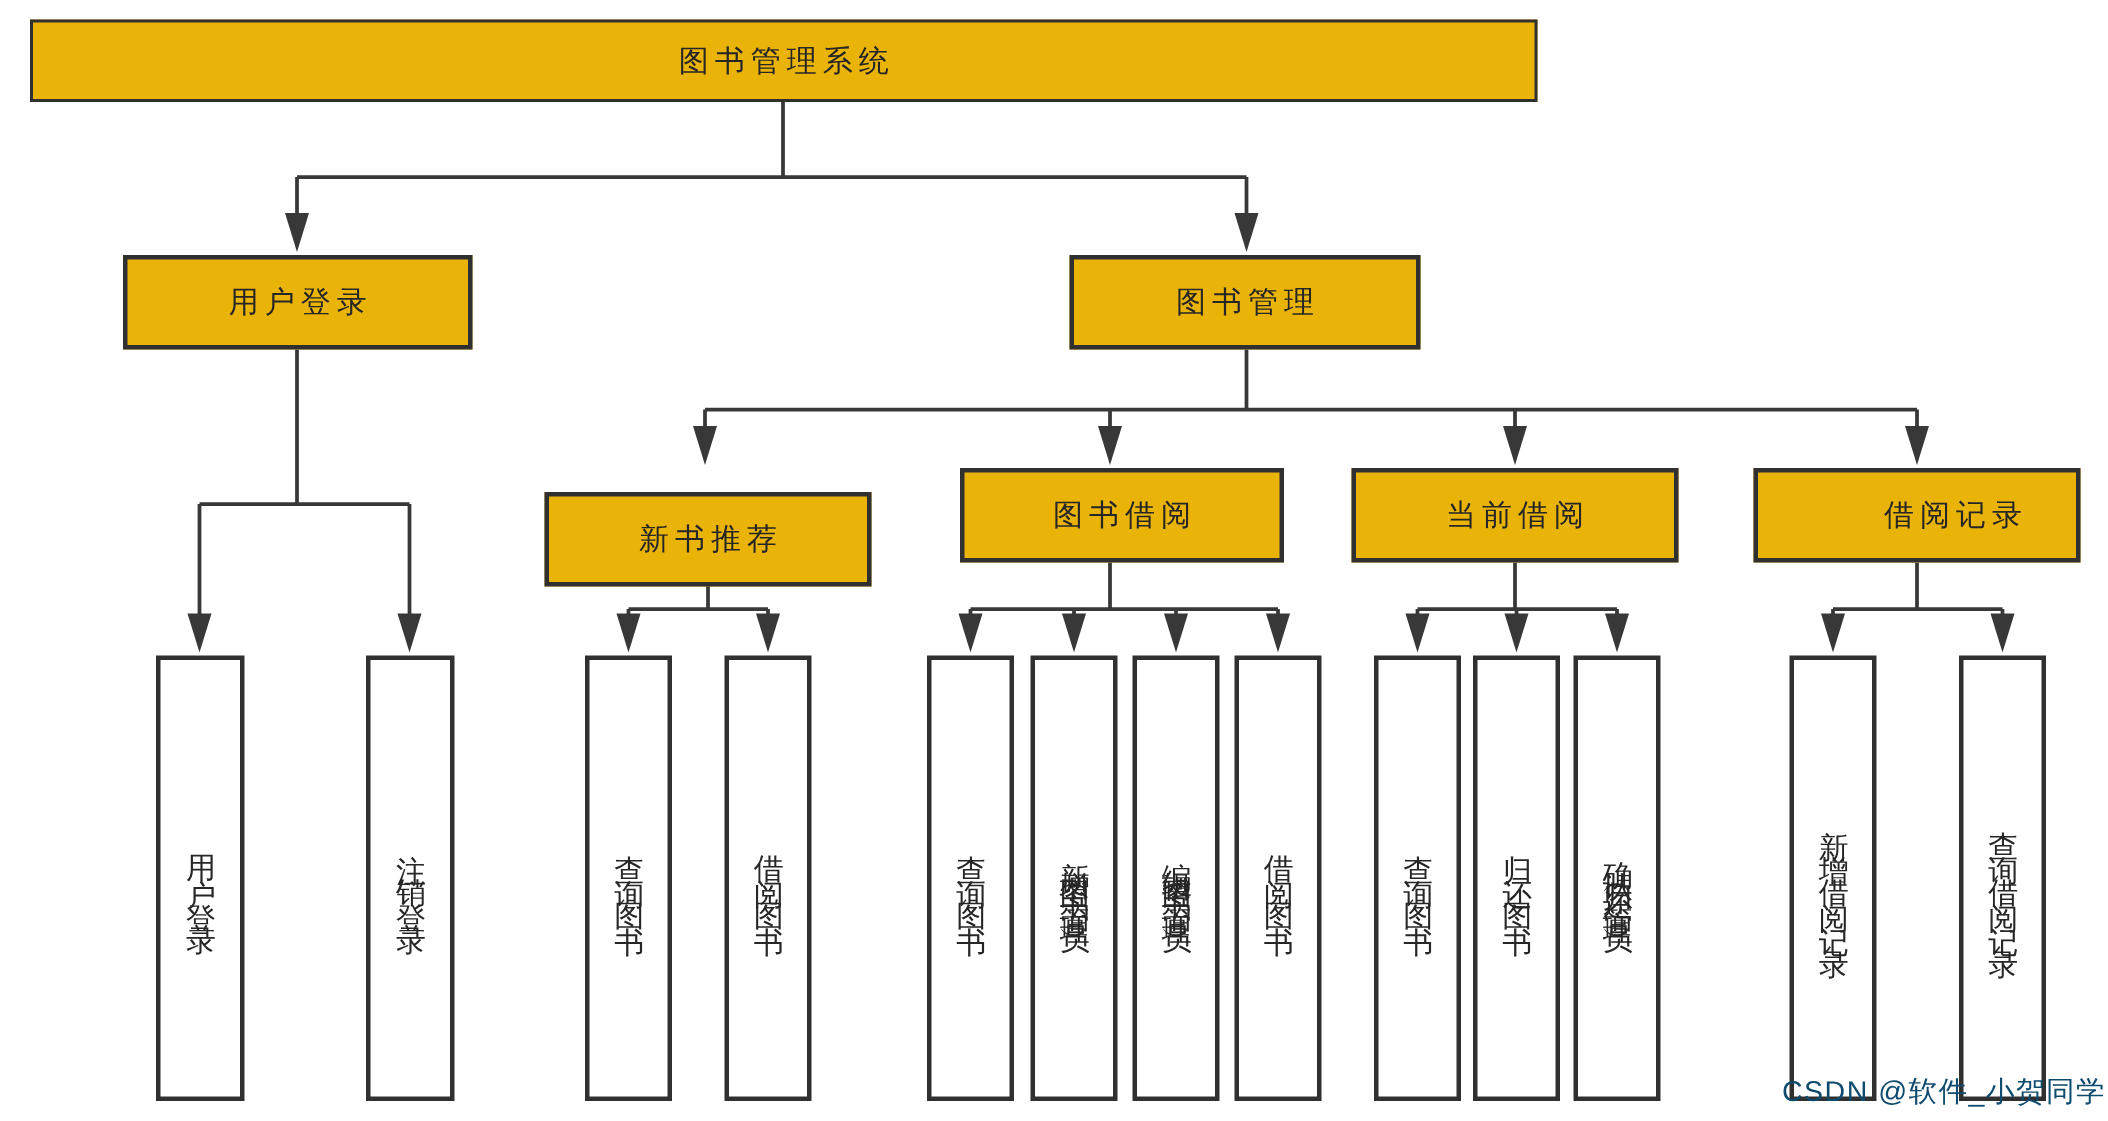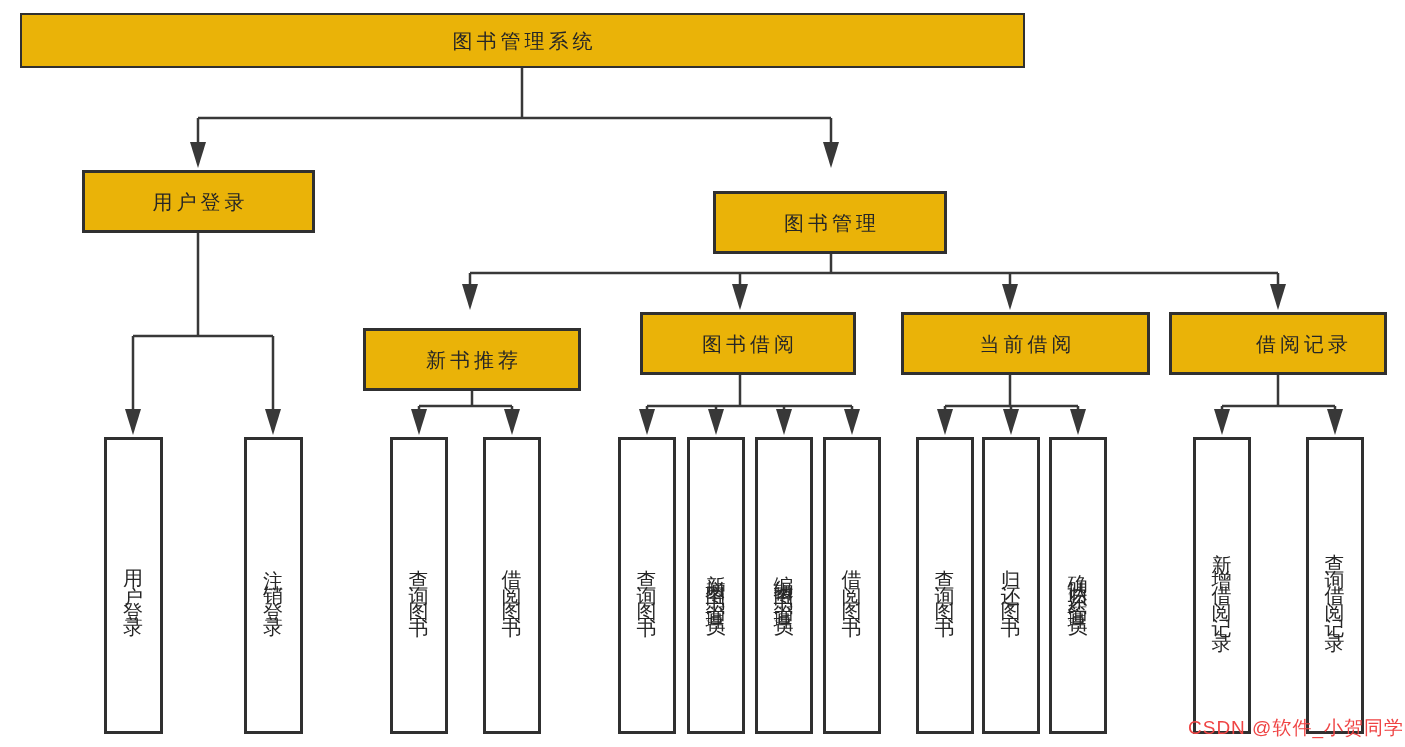--- a/index.html
+++ b/index.html
@@ -71,31 +71,31 @@
     </g>
   </svg>
 
   <div class="box root" style="left:20px;top:13px;width:1005px;height:55px;">
     <span class="hlabel">图书管理系统</span>
   </div>
 
   <div class="box" style="left:82px;top:170px;width:233px;height:63px;">
     <span class="hlabel">用户登录</span>
   </div>
-  <div class="box" style="left:713px;top:170px;width:234px;height:63px;margin-top:21px;">
+  <div class="box" style="left:713px;top:170px;width:234px;height:63px;">
     <span class="hlabel">图书管理</span>
   </div>
 
   <div class="box" style="left:363px;top:328px;width:218px;height:63px;">
     <span class="hlabel">新书推荐</span>
   </div>
   <div class="box" style="left:640px;top:312px;width:216px;height:63px;">
     <span class="hlabel">图书借阅</span>
   </div>
-  <div class="box" style="left:901px;top:312px;width:249px;height:63px;">
+  <div class="box" style="left:901px;top:312px;width:218px;height:63px;">
     <span class="hlabel">当前借阅</span>
   </div>
   <div class="box" style="left:1169px;top:312px;width:218px;height:63px;padding-left:48px;">
     <span class="hlabel">借阅记录</span>
   </div>
 
   <div class="leaf" style="left:104px;width:59px;">
     <span class="vtext">用户登录</span>
   </div>
   <div class="leaf" style="left:244px;width:59px;">
@@ -132,14 +132,14 @@
     <span class="vtext">确认归还（管理员）</span>
   </div>
 
   <div class="leaf" style="left:1193px;width:58px;">
     <span class="vtext">新增借阅记录</span>
   </div>
   <div class="leaf" style="left:1306px;width:58px;">
     <span class="vtext">查询借阅记录</span>
   </div>
 
-  <div id="watermark" style="color: #ef4444;">CSDN @软件_小贺同学</div>
+  <div id="watermark" style="color: #0c4a6e;">CSDN @软件_小贺同学</div>
 </div>
 
 </body></html>

